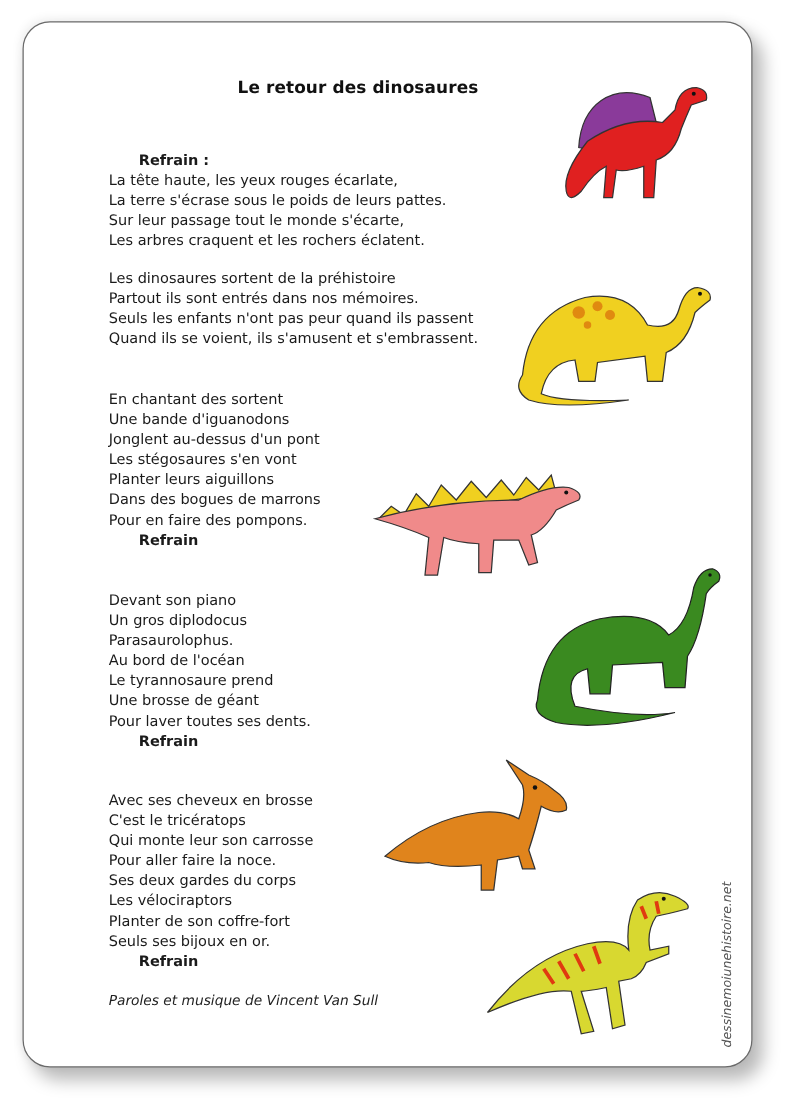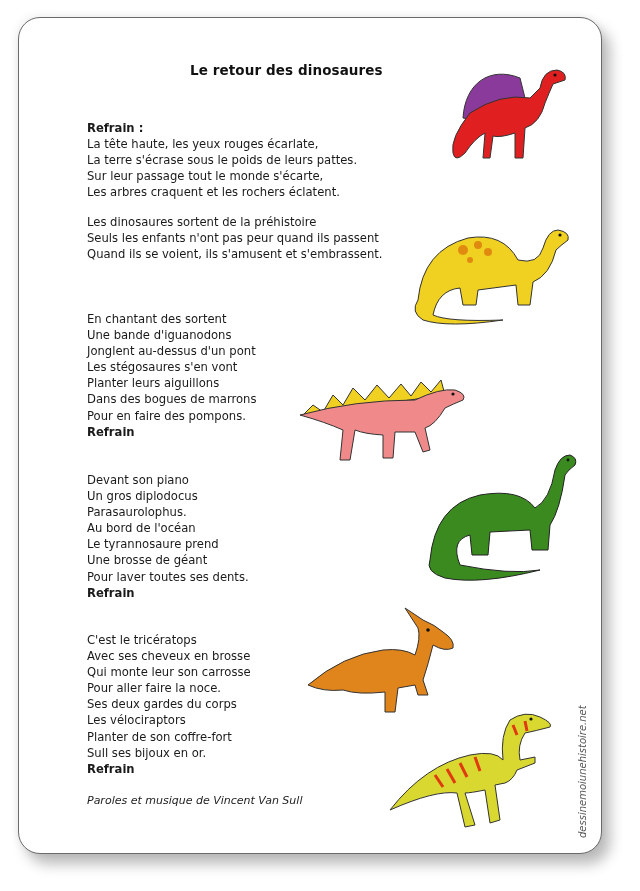--- a/index.html
+++ b/index.html
@@ -15,21 +15,21 @@
     box-sizing: border-box;
   }
   .title {
     position: absolute; left: 190px; top: 62px; width: 240px; text-align: left;
     font-size: 13.5px; font-weight: bold; color: #111; letter-spacing: 0.1px;
   }
   .stanza { position: absolute; left: 87px; }
   .line {
     font-size: 11.6px; line-height: 16.1px; color: #1a1a1a; white-space: nowrap;
   }
-  .bold { font-weight: bold; }
+  .bold { font-weight: bold; margin-left: 24px; }
   .credits {
     position: absolute; left: 87px; top: 794px; font-size: 11px;
     font-style: italic; color: #222; white-space: nowrap;
   }
   .watermark {
     position: absolute; left: 577px; top: 838px; transform-origin: 0 0;
     transform: rotate(-90deg); font-size: 10px; font-style: italic; color: #555;
     white-space: nowrap;
   }
   .dino { position: absolute; }
@@ -44,20 +44,21 @@
 <div class="stanza" style="top:120px">
   <div class="line bold">Refrain :</div>
   <div class="line">La tête haute,  les yeux rouges  écarlate,</div>
   <div class="line">La terre s'écrase  sous  le poids de leurs pattes.</div>
   <div class="line">Sur leur passage  tout le monde  s'écarte,</div>
   <div class="line">Les arbres craquent et les rochers éclatent.</div>
 </div>
 
 <div class="stanza" style="top:214px">
   <div class="line">Les dinosaures  sortent  de la préhistoire</div>
+  <div class="line">Partout  ils sont entrés  dans nos mémoires.</div>
   <div class="line">Seuls les enfants  n'ont pas peur quand ils passent</div>
   <div class="line">Quand ils se voient,  ils s'amusent  et s'embrassent.</div>
 </div>
 
 <div class="stanza" style="top:311px">
   <div class="line">En chantant  des sortent</div>
   <div class="line">Une bande d'iguanodons</div>
   <div class="line">Jonglent  au-dessus  d'un pont</div>
   <div class="line">Les stégosaures  s'en vont</div>
   <div class="line">Planter leurs aiguillons</div>
@@ -71,28 +72,28 @@
   <div class="line">Un gros diplodocus</div>
   <div class="line">Parasaurolophus.</div>
   <div class="line">Au bord de l'océan</div>
   <div class="line">Le tyrannosaure  prend</div>
   <div class="line">Une brosse de géant</div>
   <div class="line">Pour laver toutes  ses  dents.</div>
   <div class="line bold">Refrain</div>
 </div>
 
 <div class="stanza" style="top:632px">
+  <div class="line">Avec ses  cheveux  en brosse</div>
   <div class="line">C'est le tricératops</div>
-  <div class="line">Avec ses  cheveux  en brosse</div>
   <div class="line">Qui monte  leur son carrosse</div>
   <div class="line">Pour aller faire la noce.</div>
   <div class="line">Ses deux gardes  du corps</div>
   <div class="line">Les vélociraptors</div>
   <div class="line">Planter  de son coffre-fort</div>
-  <div class="line">Sull ses bijoux en or.</div>
+  <div class="line">Seuls ses bijoux en or.</div>
   <div class="line bold">Refrain</div>
 </div>
 
 <div class="credits">Paroles et musique  de  Vincent  Van Sull</div>
 <div class="watermark">dessinemoiunehistoire.net</div>
 
 <svg class="dino" style="left:445px;top:58px" width="125" height="110" viewBox="0 0 125 110">
   <path d="M18,60 C20,25 45,8 75,20 L80,40 L30,62 Z" fill="#8a3a9a" stroke="#333" stroke-width="1"></path>
   <path d="M25,55 Q55,35 85,40 L95,30 Q98,12 112,12 Q122,14 120,22 L108,26 Q104,35 100,45 Q95,65 80,70 L78,100 L70,100 L70,75 Q55,80 48,78 L45,100 L38,100 L40,75 Q30,80 20,95 Q10,105 8,95 Q5,80 25,55 Z" fill="#e02020" stroke="#333" stroke-width="1"></path>
   <circle cx="110" cy="17" r="1.6" fill="#111"></circle>

